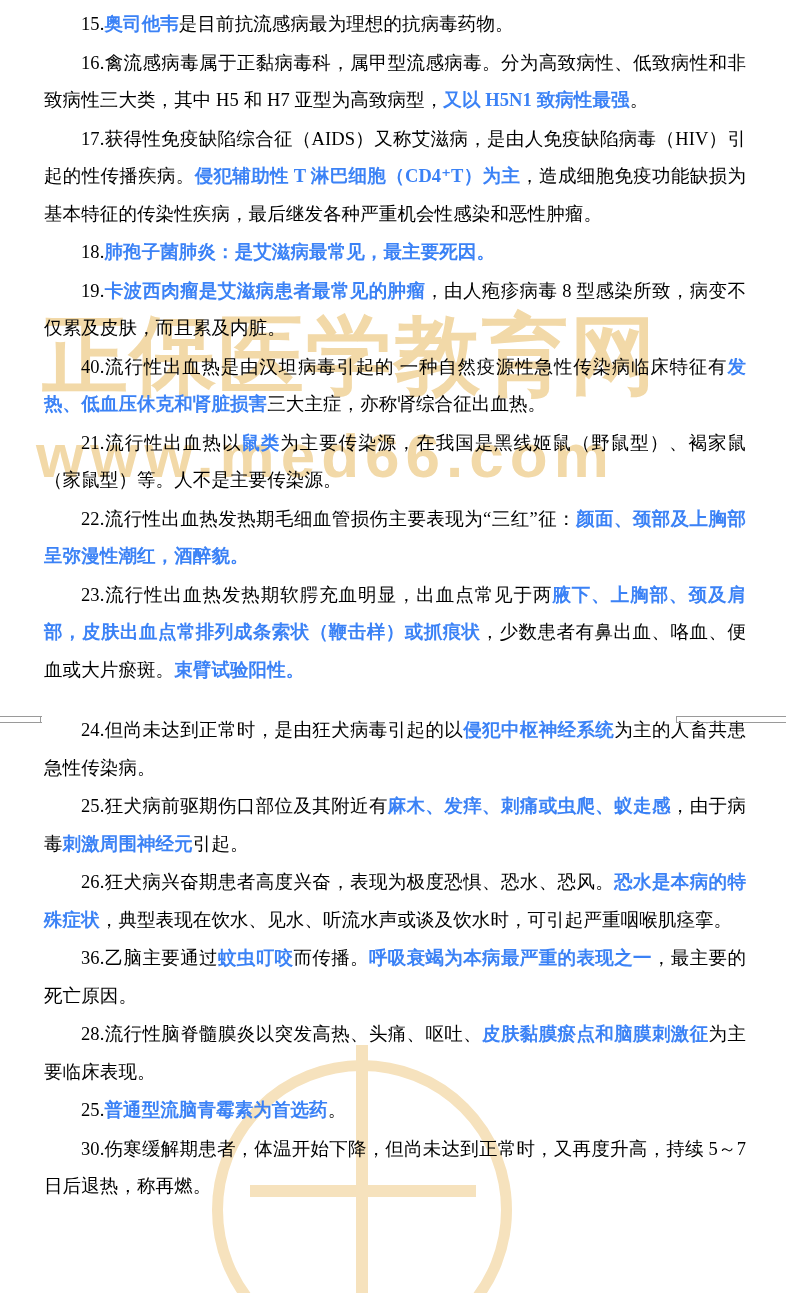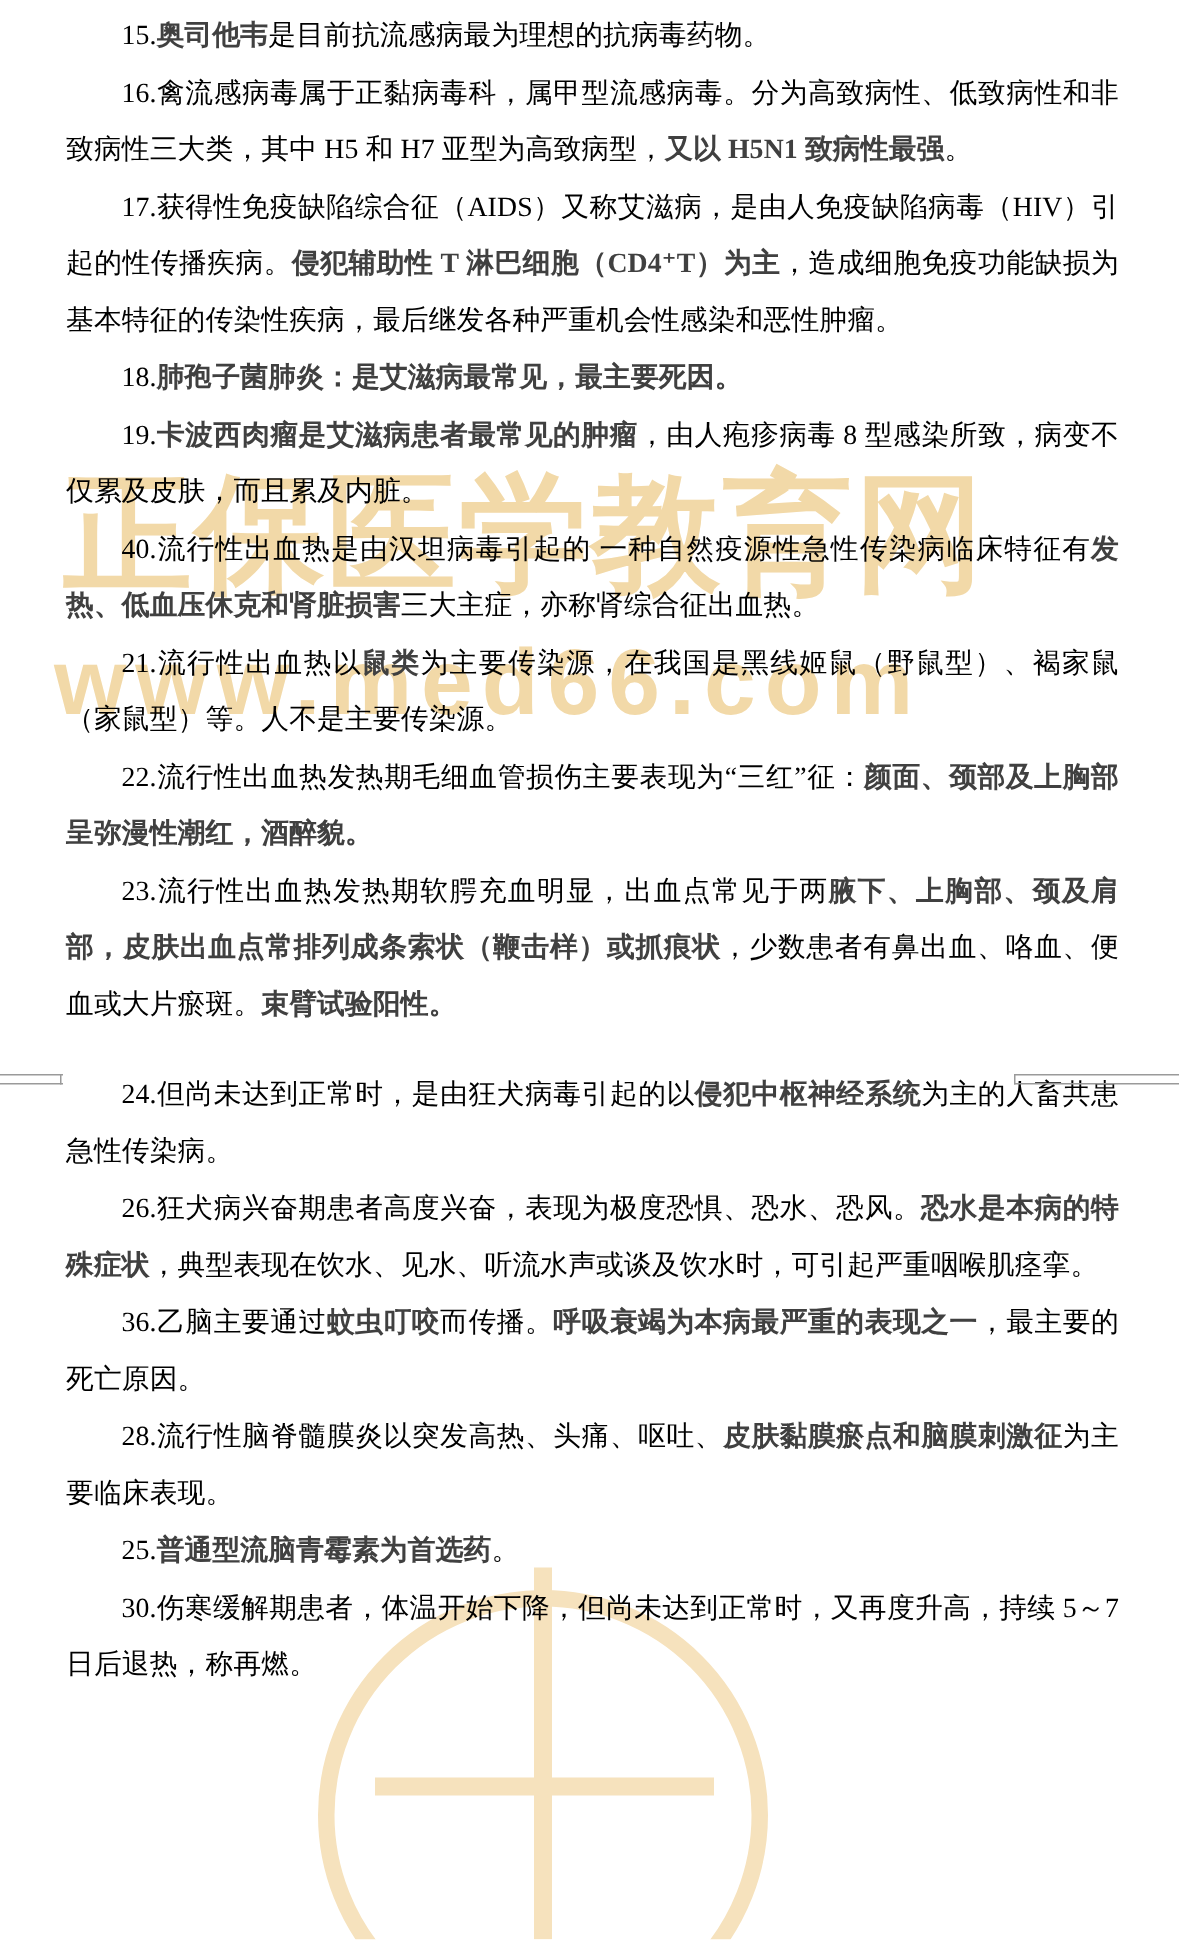--- a/index.html
+++ b/index.html
@@ -83,21 +83,21 @@
   p.item {
     margin: 0 0 1px 0;
     font-size: 18.5px;
     line-height: 37.5px;
     text-indent: 37px;
     text-align: justify;
     color: #000000;
     letter-spacing: 0.1px;
   }
   .hl {
-    color: #404040;
+    color: #3b82f6;
     font-weight: bold;
   }
   .k {
     color: #000000;
     font-weight: normal;
   }
   .num {
     font-family: "Liberation Serif", serif;
   }
 
@@ -152,20 +152,21 @@
       <p class="item"><span class="num">16.</span><span>禽流感病毒属于正黏病毒科，属甲型流感病毒。分为高致病性、低致病性和非致病性三大类，其中 H5 和 H7 亚型为高致病型，</span><span class="hl">又以 H5N1 致病性最强</span><span>。</span></p>
       <p class="item"><span class="num">17.</span><span>获得性免疫缺陷综合征（AIDS）又称艾滋病，是由人免疫缺陷病毒（HIV）引起的性传播疾病。</span><span class="hl">侵犯辅助性 T 淋巴细胞（CD4⁺T）为主</span><span>，造成细胞免疫功能缺损为基本特征的传染性疾病，最后继发各种严重机会性感染和恶性肿瘤。</span></p>
       <p class="item"><span class="num">18.</span><span class="hl">肺孢子菌肺炎：是艾滋病最常见，最主要死因。</span></p>
       <p class="item"><span class="num">19.</span><span class="hl">卡波西肉瘤是艾滋病患者最常见的肿瘤</span><span>，由人疱疹病毒 8 型感染所致，病变不仅累及皮肤，而且累及内脏。</span></p>
       <p class="item"><span class="num">40.</span><span>流行性出血热是由汉坦病毒引起的 一种自然疫源性急性传染病临床特征有</span><span class="hl">发热、低血压休克和肾脏损害</span><span>三大主症，亦称肾综合征出血热。</span></p>
       <p class="item"><span class="num">21.</span><span>流行性出血热以</span><span class="hl">鼠类</span><span>为主要传染源，在我国是黑线姬鼠（野鼠型）、褐家鼠（家鼠型）等。人不是主要传染源。</span></p>
       <p class="item"><span class="num">22.</span><span>流行性出血热发热期毛细血管损伤主要表现为“三红”征：</span><span class="hl">颜面、颈部及上胸部呈弥漫性潮红，酒醉貌。</span></p>
       <p class="item"><span class="num">23.</span><span>流行性出血热发热期软腭充血明显，出血点常见于两</span><span class="hl">腋下、上胸部、颈及肩部，皮肤出血点常排列成条索状（鞭击样）或抓痕状</span><span>，少数患者有鼻出血、咯血、便血或大片瘀斑。</span><span class="hl">束臂试验阳性。</span></p>
       <div class="gap-after-23"></div>
       <p class="item"><span class="num">24.</span><span>但尚未达到正常时，是由狂犬病毒引起的以</span><span class="hl">侵犯中枢神经系统</span><span>为主的人畜共患急性传染病。</span></p>
+      <p class="item"><span class="num">25.</span><span>狂犬病前驱期伤口部位及其附近有</span><span class="hl">麻木、发痒、刺痛或虫爬、蚁走感</span><span>，由于病毒</span><span class="hl">刺激周围神经元</span><span>引起。</span></p>
       <p class="item"><span class="num">26.</span><span>狂犬病兴奋期患者高度兴奋，表现为极度恐惧、恐水、恐风。</span><span class="hl">恐水是本病的特殊症状</span><span>，典型表现在饮水、见水、听流水声或谈及饮水时，可引起严重咽喉肌痉挛。</span></p>
       <p class="item"><span class="num">36.</span><span>乙脑主要通过</span><span class="hl">蚊虫叮咬</span><span>而传播。</span><span class="hl">呼吸衰竭为本病最严重的表现之一</span><span>，最主要的死亡原因。</span></p>
       <p class="item"><span class="num">28.</span><span>流行性脑脊髓膜炎以突发高热、头痛、呕吐、</span><span class="hl">皮肤黏膜瘀点和脑膜刺激征</span><span>为主要临床表现。</span></p>
       <p class="item"><span class="num">25.</span><span class="hl">普通型流脑青霉素为首选药</span><span>。</span></p>
       <p class="item"><span class="num">30.</span><span>伤寒缓解期患者，</span><span class="k">体温开始下降，但尚未达到正常时，又再度升高</span><span>，持续 5～7 日后退热，称再燃。</span></p>
     </div>
 
   <div id="separator">
     <div class="line" id="sep-left-a"></div>
     <div class="line" id="sep-left-b"></div>

